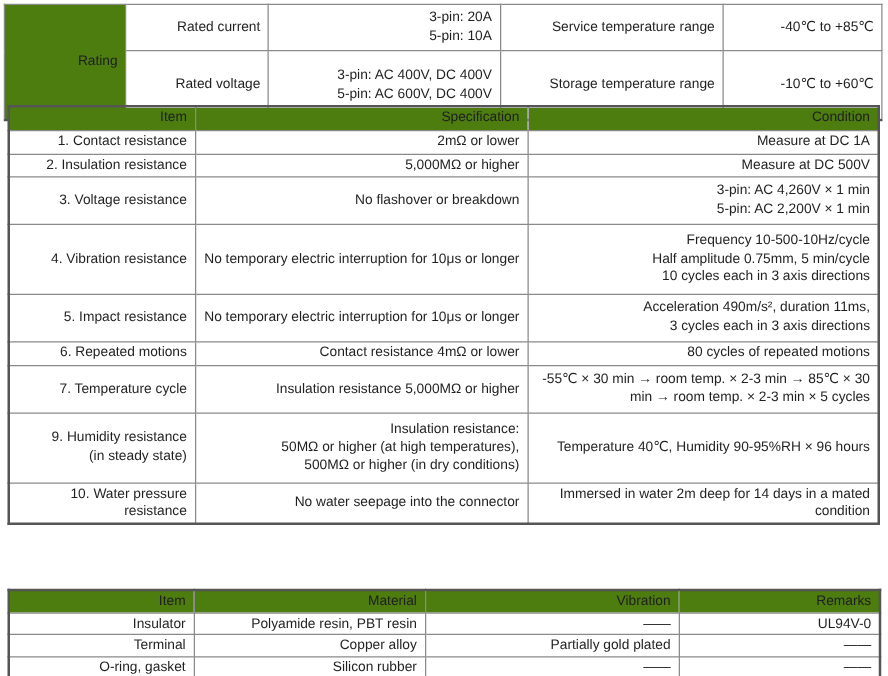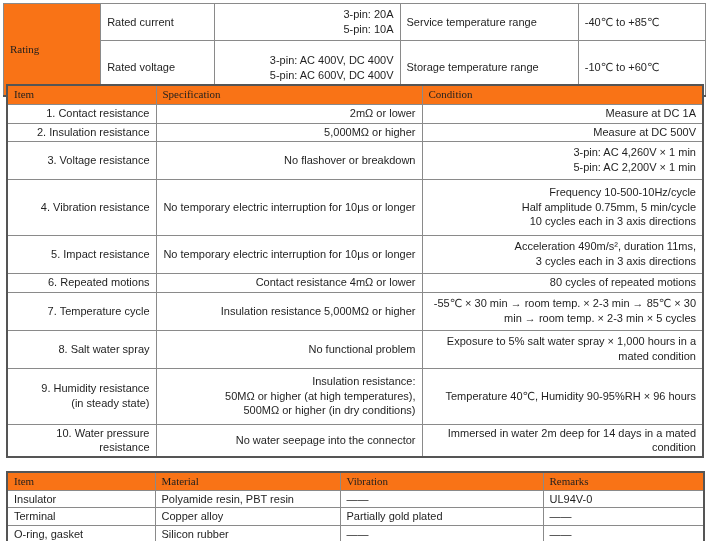--- a/index.html
+++ b/index.html
@@ -41,22 +41,22 @@
   
   table.framed {
     position: absolute;
     left: 6px;
     width: 698px;
     border: 2px solid #555555;
     padding-left: 44px;
   }
   table.spec { top: 84px; }
   table.material { top: 471px; }
-  .hdr { background: #f97316; font-family: Liberation Serif, serif; }
-  .c { text-align: left; }
+  .hdr { background: #4d7c0f; }
+  .c { text-align: right; }
   .l { text-align: right; }
   .pre { white-space: pre-line; }
   .ratecell { padding-left: 10px; }
 </style>
 </head>
 <body>
 
 <div class="page">
 
   <table class="tbl rating">
@@ -130,25 +130,20 @@
       <tr style="height:19px">
         <td class="l pre">6. Repeated motions</td>
         <td class="l pre">Contact resistance 4mΩ or lower</td>
         <td class="l pre">80 cycles of repeated motions</td>
       </tr>
       <tr style="height:38px">
         <td class="l pre">7. Temperature cycle</td>
         <td class="l pre">Insulation resistance 5,000MΩ or higher</td>
         <td class="l pre">-55℃ × 30 min → room temp. × 2-3 min → 85℃ × 30 min → room temp. × 2-3 min × 5 cycles</td>
       </tr>
-      <tr style="height:38px">
-        <td class="l pre">8. Salt water spray</td>
-        <td class="l pre">No functional problem</td>
-        <td class="l pre">Exposure to 5% salt water spray × 1,000 hours in a mated condition</td>
-      </tr>
       <tr style="height:56px">
         <td class="l pre">9. Humidity resistance
 (in steady state)</td>
         <td class="l pre">Insulation resistance:
 50MΩ or higher (at high temperatures),
 500MΩ or higher (in dry conditions)</td>
         <td class="l pre">Temperature 40℃, Humidity 90-95%RH × 96 hours</td>
       </tr>
       <tr style="height:22px">
         <td class="l pre">10. Water pressure

